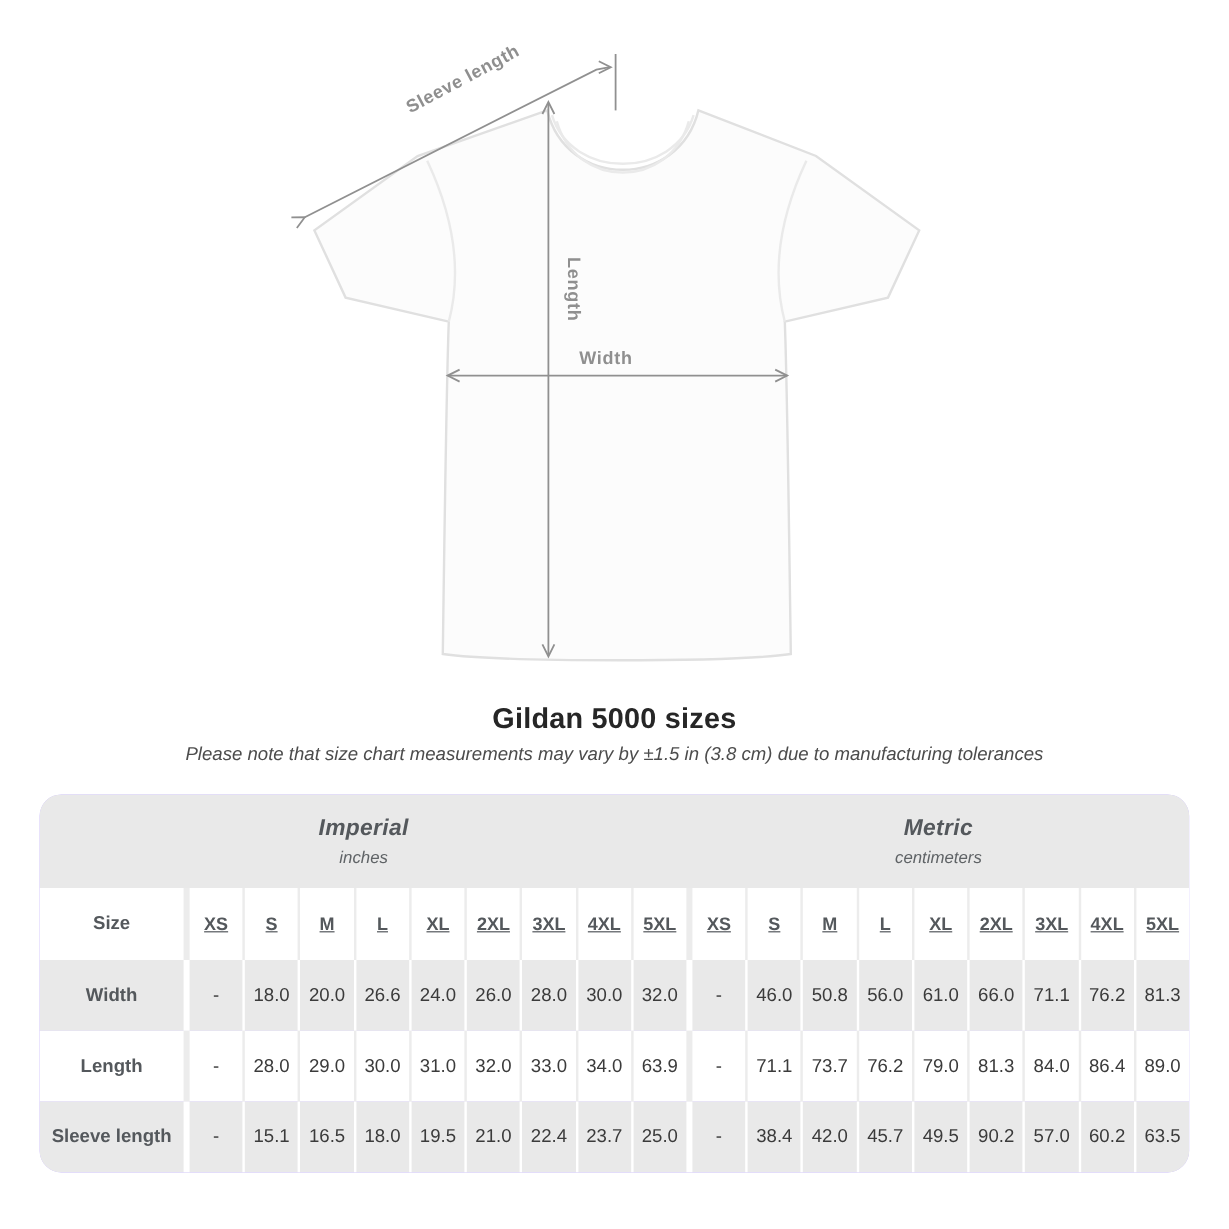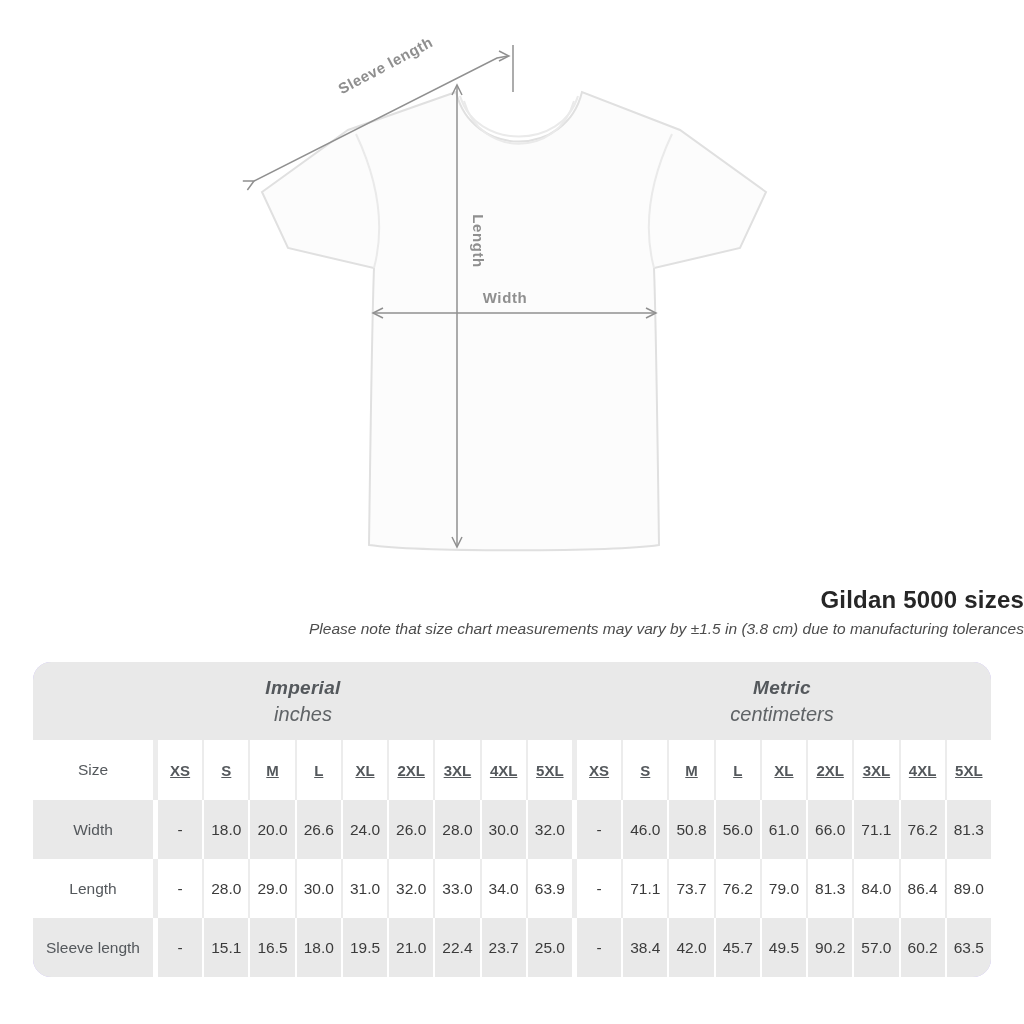--- a/index.html
+++ b/index.html
@@ -3,48 +3,48 @@
 <meta charset="utf-8">
 <style>
   html,body { margin:0; padding:0; }
   body {
     width:1024px; height:1024px; background:#ffffff; overflow:hidden;
     font-family:"Liberation Sans", sans-serif;
   }
   .diagram { width:1024px; height:580px; }
   .diagram svg { display:block; }
 
-  .title-block { text-align:right; }
+  .title-block { text-align:center; }
   .chart-title {
     font-size:24px; font-weight:bold; color:#262626; letter-spacing:0.2px;
     margin:6px 0 6px 0;
   }
   .chart-subtitle {
     font-size:15.5px; font-style:italic; color:#4c4c4c;
   }
 
   .size-table {
     width:958px; margin:24px auto 0 auto; border-radius:18px; overflow:hidden;
     background:#c4b5fd;
   }
   .band { display:flex; height:78px; background:#e9e9e9; }
   .band-half { display:flex; flex-direction:column; align-items:center; justify-content:center; }
   .band-left  { width:540px; }
   .band-right { flex:1 1 0; }
   .band-title { font-size:19px; font-weight:bold; font-style:italic; color:#54585c; letter-spacing:0.3px; }
-  .band-unit  { font-size:20px; font-style:italic; color:#5f6366; margin-top:4px; }
+  .band-unit  { font-size:14px; font-style:italic; color:#5f6366; margin-top:4px; }
 
   .trow { display:flex; align-items:stretch; height:59px; }
   .trow.header-row { height:60px; }
   .r-white { background:#ffffff; }
   .r-gray  { background:#e9e9e9; }
 
   .label-cell {
     width:120px; flex:0 0 120px; display:flex; align-items:center; justify-content:center;
-    font-weight:normal; font-size:15.5px; color:#54585c;
+    font-weight:bold; font-size:15.5px; color:#54585c;
   }
   .dcell {
     flex:1 1 0; display:flex; align-items:center; justify-content:center;
     font-size:15.5px; color:#3b3b3b;
   }
   .header-row .dcell { font-weight:bold; font-size:15px; color:#54585c;text-decoration:underline; }
   .r-white .dcell { border-left:2px solid #ececec; }
   .r-gray  .dcell { border-left:2px solid #ffffff; }
   .r-white .dcell.gap-wide { border-left-width:5px; }
   .r-gray  .dcell.gap-wide { border-left-width:5px; }

